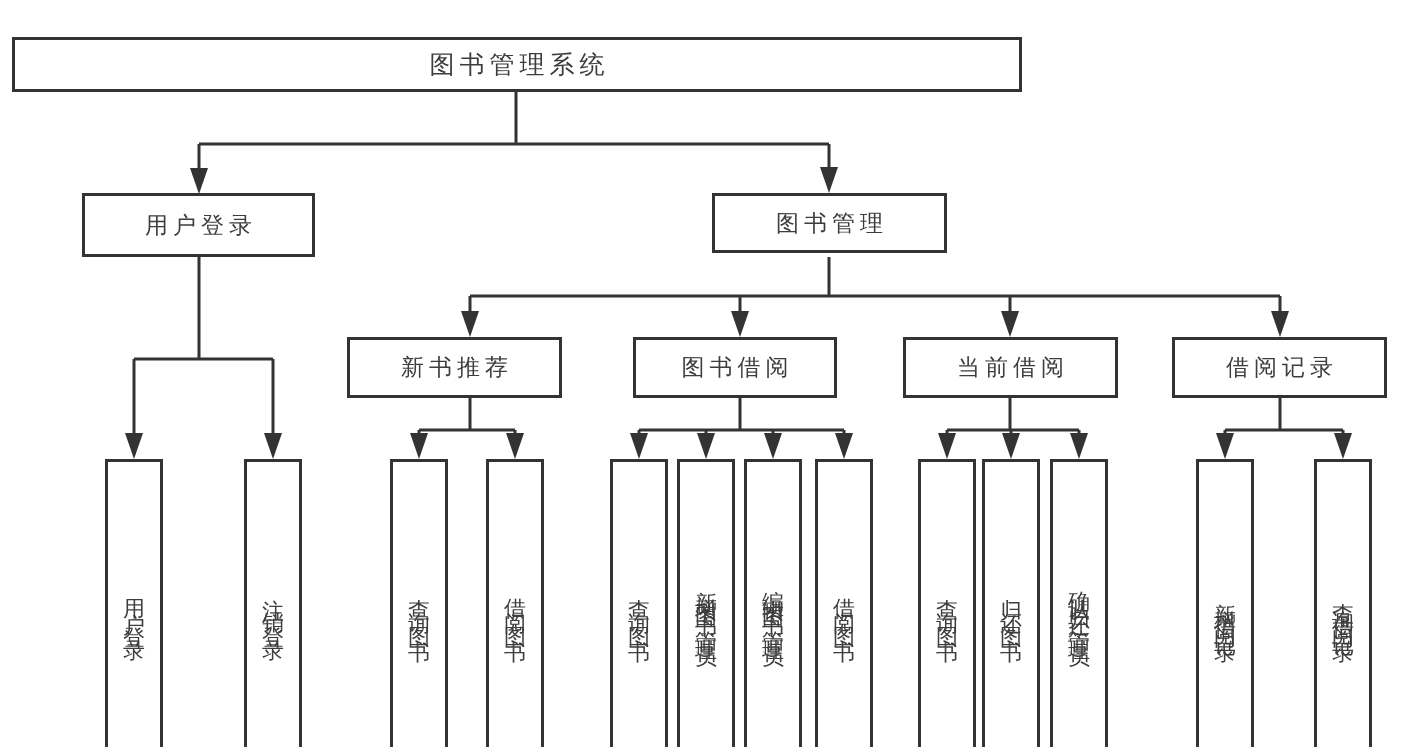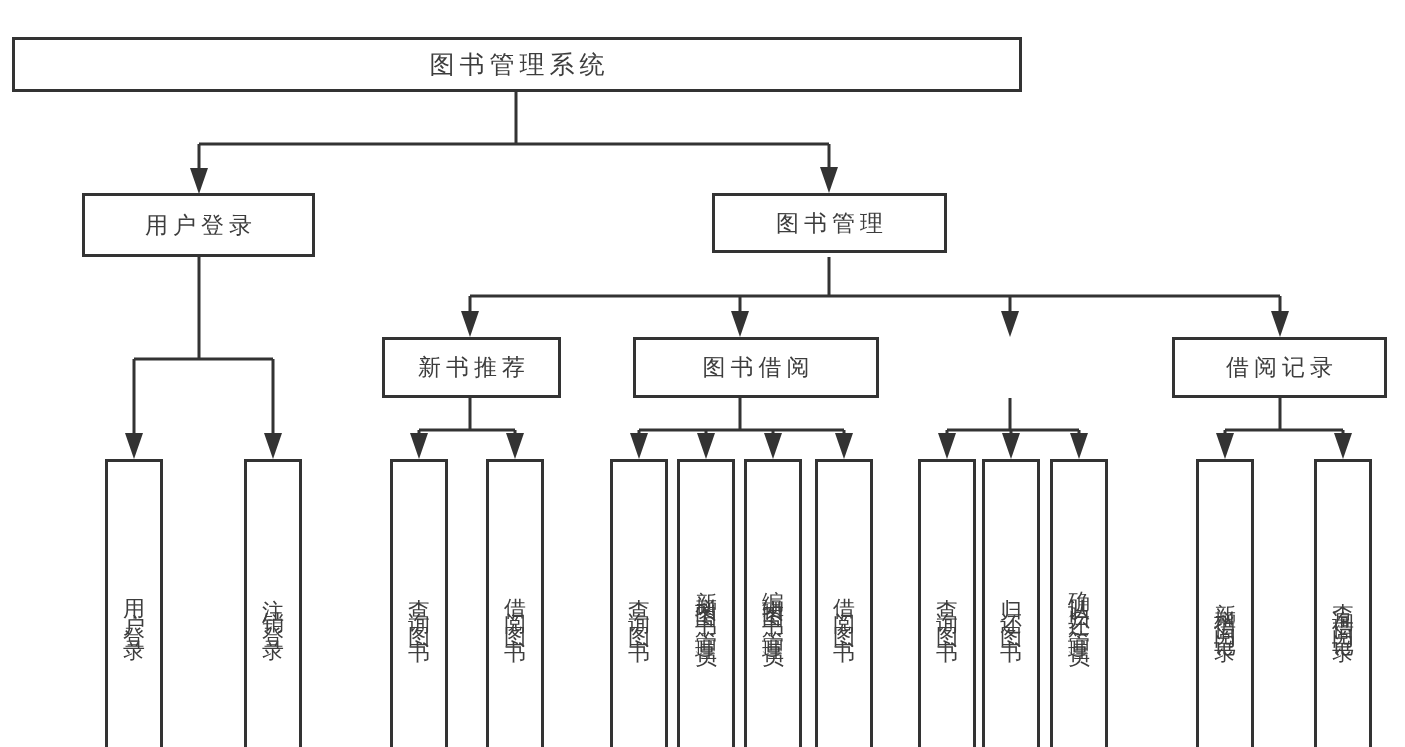--- a/index.html
+++ b/index.html
@@ -125,25 +125,28 @@
     <span class="hlabel root">图书管理系统</span>
   </div>
 
   <div class="hbox" style="left:82px;top:169px;width:233px;height:64px;">
     <span class="hlabel">用户登录</span>
   </div>
   <div class="hbox" style="left:712px;top:169px;width:235px;height:60px;">
     <span class="hlabel">图书管理</span>
   </div>
 
-  <div class="hbox" style="left:382px;top:313px;width:179px;height:61px;">
+  <div class="hbox" style="left:347px;top:313px;width:215px;height:61px;">
     <span class="hlabel">新书推荐</span>
   </div>
-  <div class="hbox" style="left:633px;top:313px;width:246px;height:61px;">
+  <div class="hbox" style="left:633px;top:313px;width:204px;height:61px;">
     <span class="hlabel">图书借阅</span>
+  </div>
+  <div class="hbox" style="left:903px;top:313px;width:215px;height:61px;">
+    <span class="hlabel">当前借阅</span>
   </div>
   <div class="hbox" style="left:1172px;top:313px;width:215px;height:61px;">
     <span class="hlabel">借阅记录</span>
   </div>
 
   <div class="leaf" style="left:105px;">
     <span class="vlabel short">用户登录</span>
   </div>
   <div class="leaf" style="left:244px;">
     <span class="vlabel short">注销登录</span>

